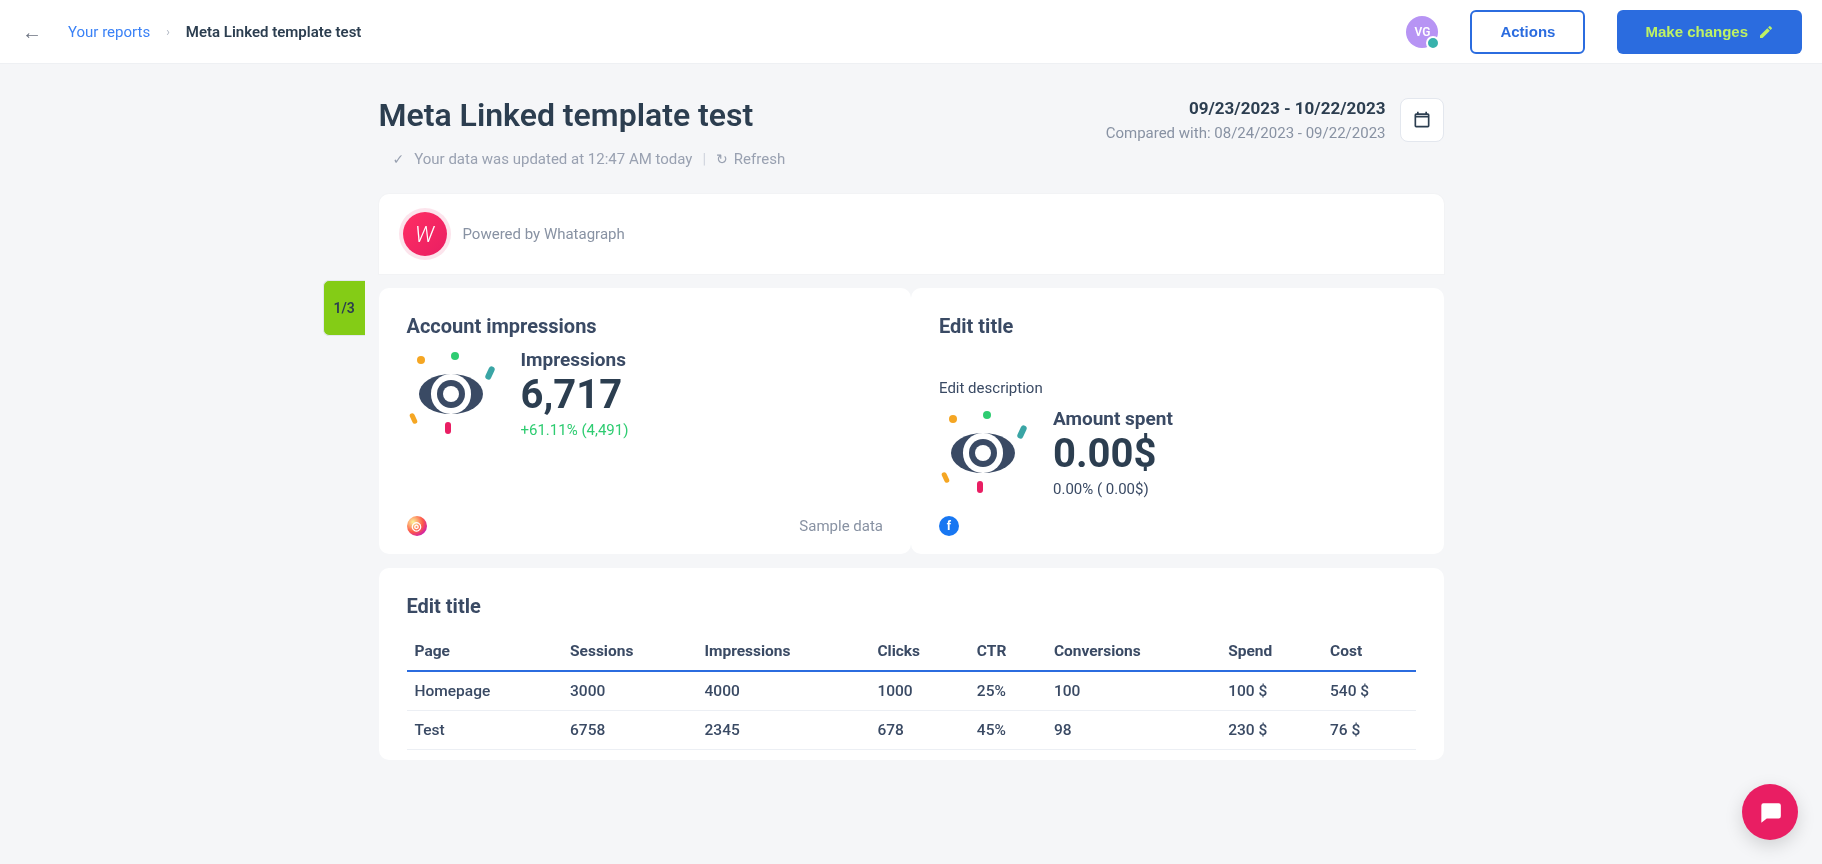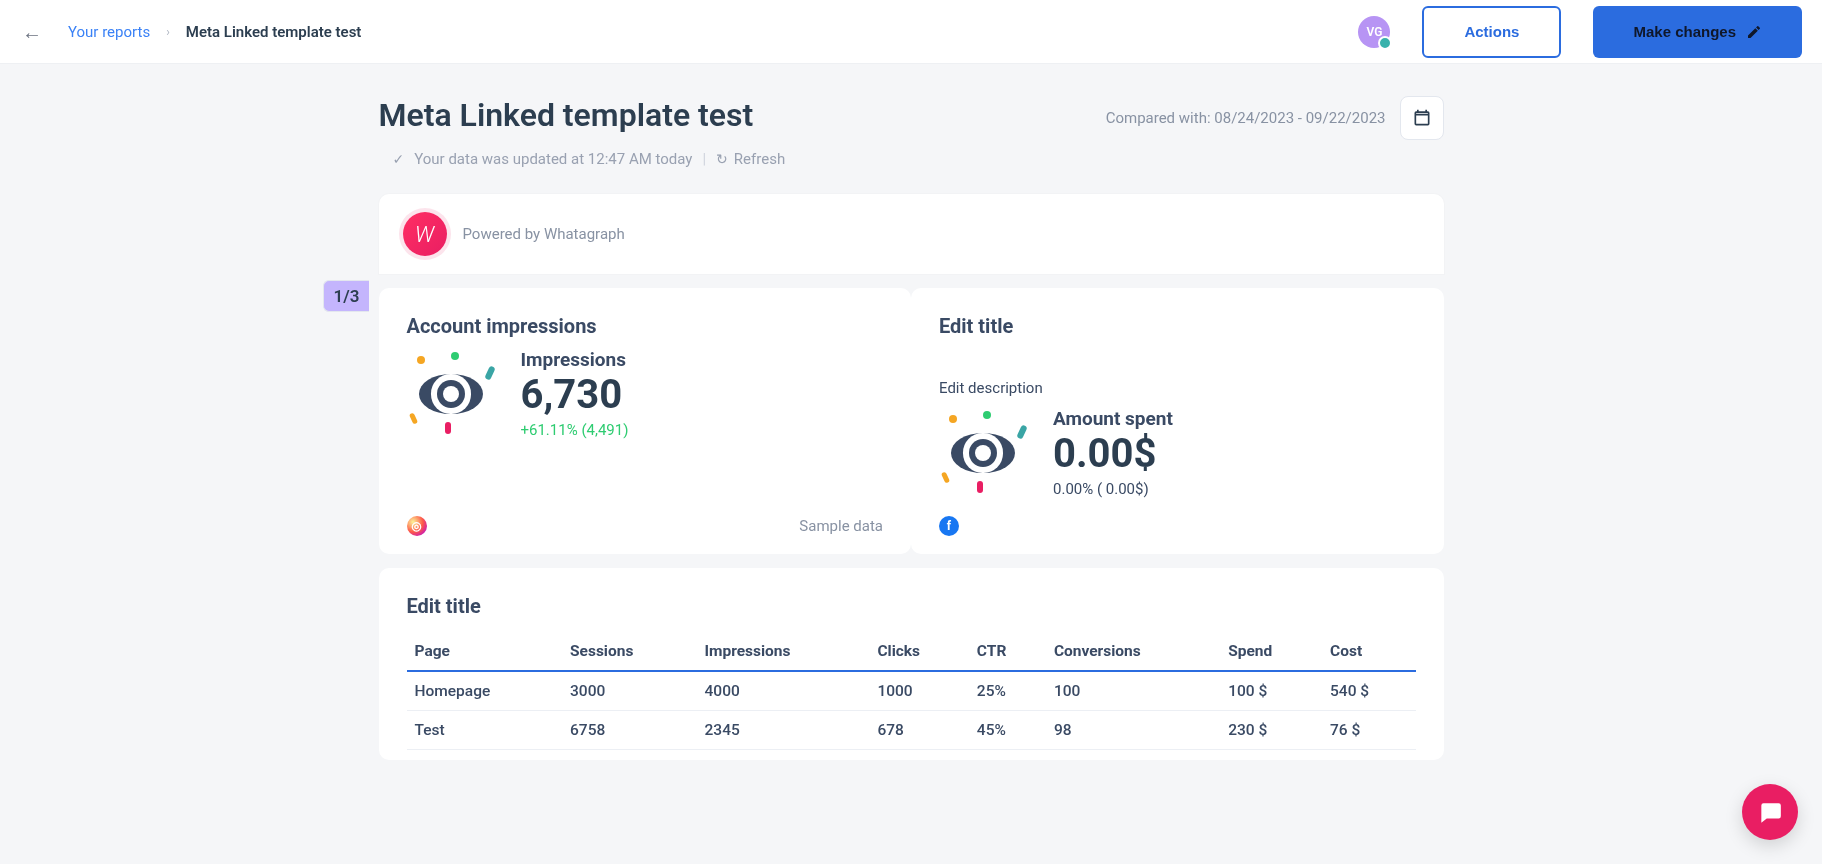--- a/index.html
+++ b/index.html
@@ -71,40 +71,40 @@
     .avatar::after{
       content:"";
       position:absolute;
       right:-2px; bottom:-2px;
       width:10px; height:10px;
       background:#38b2ac;
       border:2px solid #fff;
       border-radius:50%;
     }
     .btn {
-      height: 52px;
-      padding: 0 40px;
+      height: 44px;
+      padding: 0 28px;
       border-radius: 6px;
       font-size: 15px;
       font-weight: 600;
       cursor: pointer;
       display: inline-flex;
       align-items: center;
       gap: 10px;
       border: none;
       justify-content: flex-end;
     }
     .btn-outline {
       border: 2px solid #2b6cdf;
       color: #2b6cdf;
       background: #fff;
     }
     .btn-primary {
       background: #2b6cdf;
-      color: #0f172a;
+      color: #bef264;
     }
     .pencil-icon {
       width: 16px; height: 16px;
       fill: currentColor;
     }
 
     
     .content {
       max-width: 1065px;
       margin: 0 auto;
@@ -187,28 +187,28 @@
       border-radius: 50%;
       background: linear-gradient(135deg, #ff2e63, #e91e63);
       display:flex; align-items:center; justify-content:center;
       color:#fff; font-size:22px; font-style:italic; font-weight:300;
       box-shadow: 0 0 0 4px rgba(233,30,99,0.12);
     }
     .page-indicator {
       position:absolute;
       left:-56px;
       top:86px;
-      background:#c4b5fd;
+      background:#84cc16;
       border:1px solid #e3e7ee;
       border-right:none;
       border-radius:6px 0 0 6px;
-      font-size:17px;
+      font-size:14px;
       font-weight:600;
       color:#2c3e50;
-      padding:5px 10px;
+      padding:19px 10px;
       z-index:2;
     }
 
     .widgets-row {
       display:flex;
       margin-top: 14px;
     }
     .widget {
       background:#fff;
       border-radius:10px;
@@ -359,20 +359,21 @@
         <span class="divider">|</span>
         <span class="refresh">
           <span class="refresh-icon">↻</span>
           <span>Refresh</span>
         </span>
       </div>
     </div>
 
     <div class="date-block">
       <div class="date-text">
+        <div class="date-main">09/23/2023 - 10/22/2023</div>
         <div class="date-compared">
           <span>Compared with:</span>
           <span>08/24/2023 - 09/22/2023</span>
         </div>
       </div>
       <div class="date-button">
         <svg class="calendar-icon" viewBox="0 0 24 24">
             <path d="M19 4h-1V2h-2v2H8V2H6v2H5a2 2 0 0 0-2 2v13a2 2 0 0 0 2 2h14a2 2 0 0 0 2-2V6a2 2 0 0 0-2-2zm0 15H5V9h14v10zM5 7V6h14v1H5z"></path>
           </svg>
       </div>
@@ -398,21 +399,21 @@
                 <span class="spark s2"></span>
                 <span class="spark s3"></span>
                 <span class="spark s4"></span>
                 <span class="spark s5"></span>
               <div class="eye-shape">
                   <div class="eye-pupil"></div>
                 </div>
             </div>
             <div>
               <div class="metric-label">Impressions</div>
-              <div class="metric-value">6,730</div>
+              <div class="metric-value">6,717</div>
               <div class="metric-change-pos">+61.11% (4,491)</div>
             </div>
           </div>
         </div>
         <div class="widget-footer">
           <div class="social-pill instagram-pill">◎</div>
           <span class="sample-data">Sample data</span>
         </div>
       </div>
 

